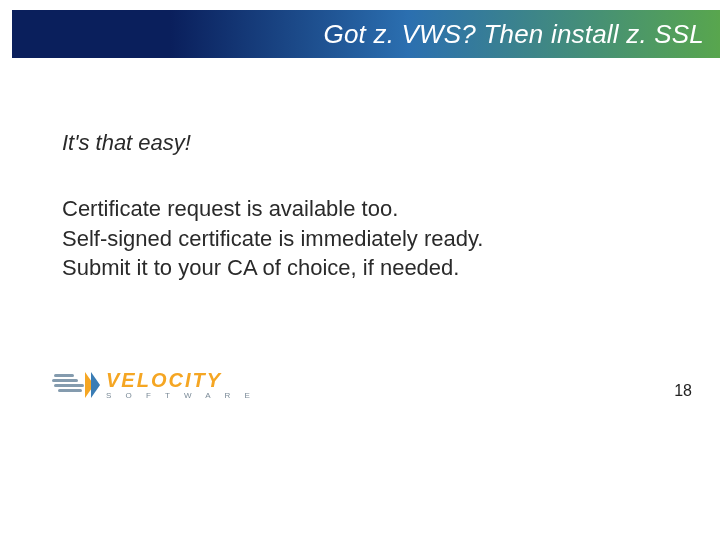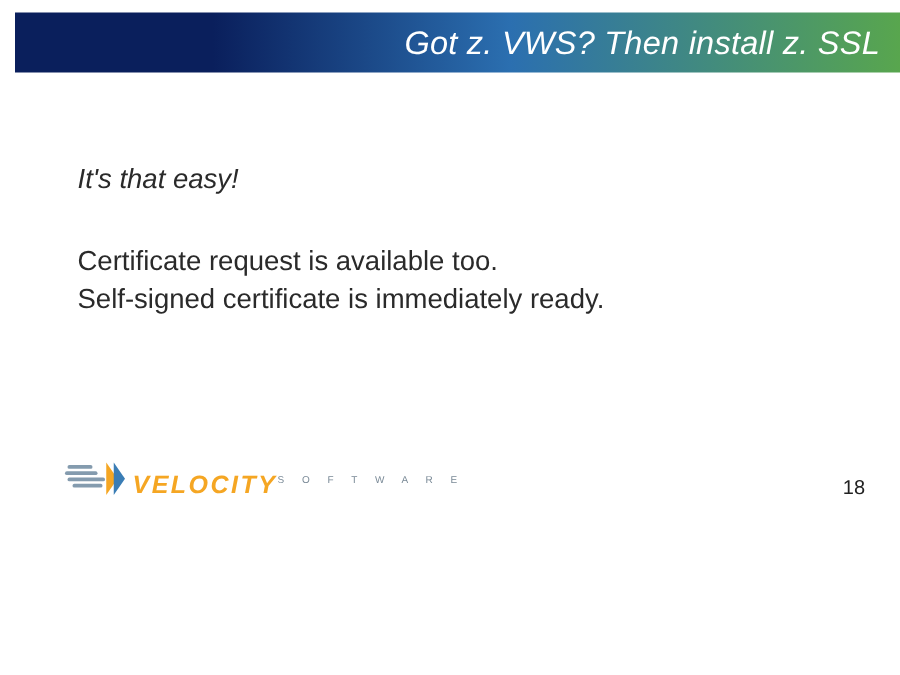--- a/index.html
+++ b/index.html
@@ -21,38 +21,39 @@
   .logo { display: flex; align-items: flex-end; gap: 8px; }
   .logo-mark { position: relative; width: 46px; height: 26px; margin-bottom: 2px; }
   .smear { position: absolute; height: 3px; border-radius: 2px; opacity: 0.85; }
   .s1 { width: 20px; top: 2px;  left: 2px;  background: #6f8aa0; }
   .s2 { width: 26px; top: 7px;  left: 0px;  background: #6f8aa0; }
   .s3 { width: 30px; top: 12px; left: 2px;  background: #6f8aa0; }
   .s4 { width: 24px; top: 17px; left: 6px;  background: #6f8aa0; }
   .chevrons { position: absolute; right: -2px; top: 0; display: flex; }
   .chev { width: 0; height: 0; border-top: 13px solid transparent; border-bottom: 13px solid transparent; border-left: 9px solid #f5a623; margin-left: -3px; }
   .chev.blue { border-left-color: #3a7db5; }
-  .logo-text { display: flex; flex-direction: row; line-height: 1; }
+  .logo-text { display: flex; flex-direction: column; line-height: 1; }
   .brand { font-size: 20px; font-weight: 700; letter-spacing: 2px; color: #f5a623; font-style: italic; }
   .tagline { font-size: 8px; letter-spacing: 6px; color: #7a8a97; margin-top: 2px; }
   .pagenum { position: absolute; right: 10px; bottom: 14px; font-size: 16px; color: #222; }
 </style>
 </head>
 <body>
 
 <div class="slide">
 
   <div class="title-bar">
     <span class="title">Got z. VWS? Then install z. SSL</span>
   </div>
 
   <div class="content">
     <div class="lead">It's that easy!</div>
     <div class="body-line">Certificate request is available too.</div>
     <div class="body-line">Self-signed certificate is immediately ready.</div>
+    <div class="body-line">Submit it to your CA of choice, if needed.</div>
   </div>
 
   <div class="footer">
     <div class="logo">
       <div class="logo-mark">
         <div class="smear s1"></div>
         <div class="smear s2"></div>
         <div class="smear s3"></div>
         <div class="smear s4"></div>
         <div class="chevrons">

